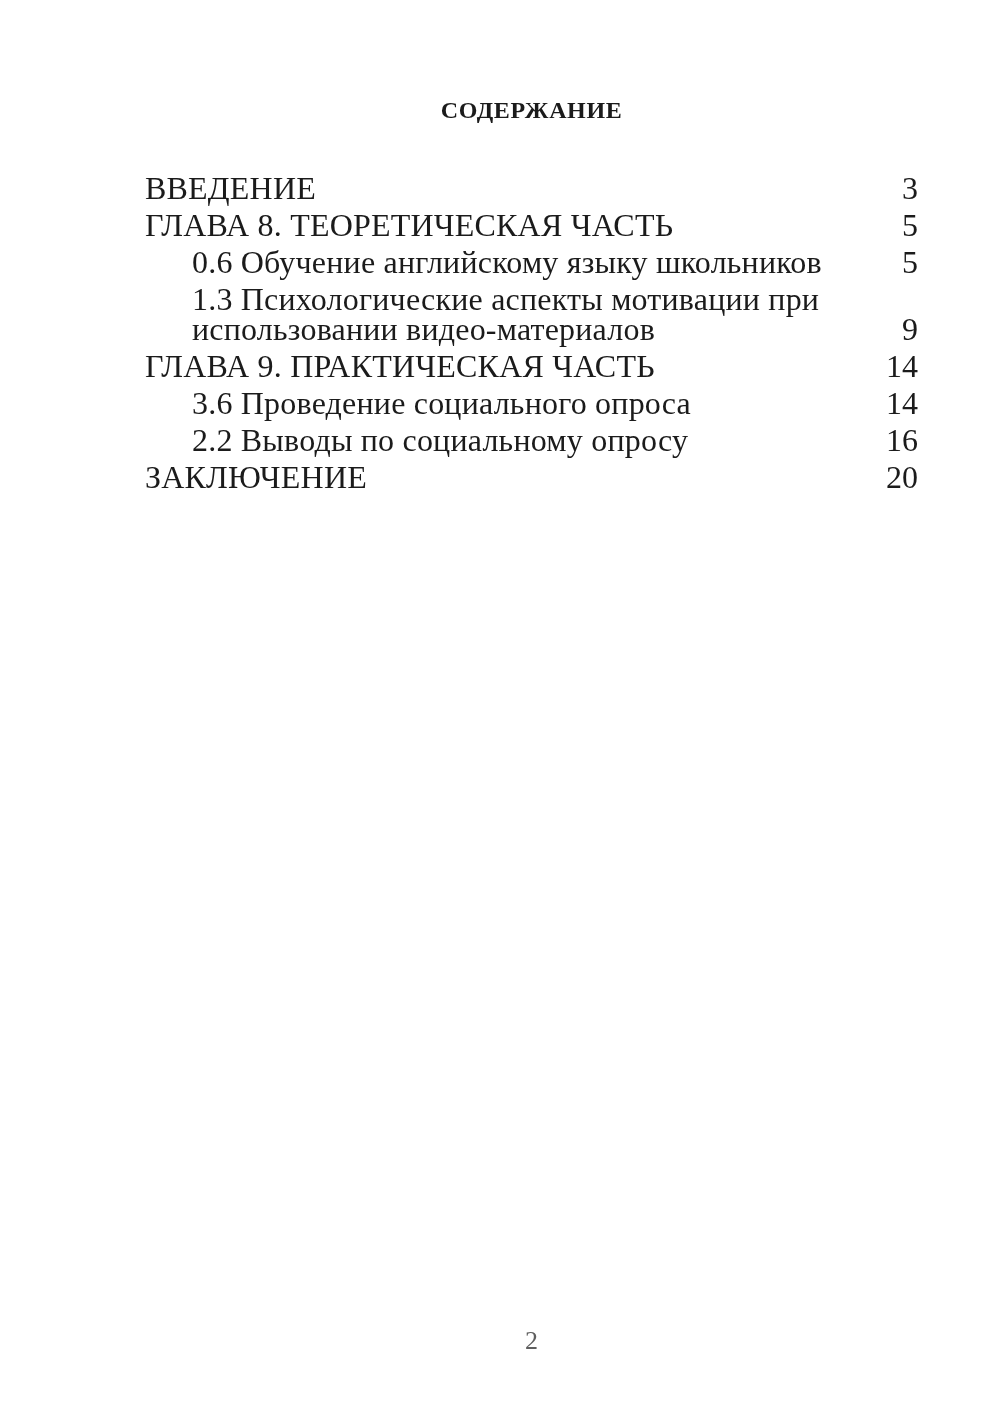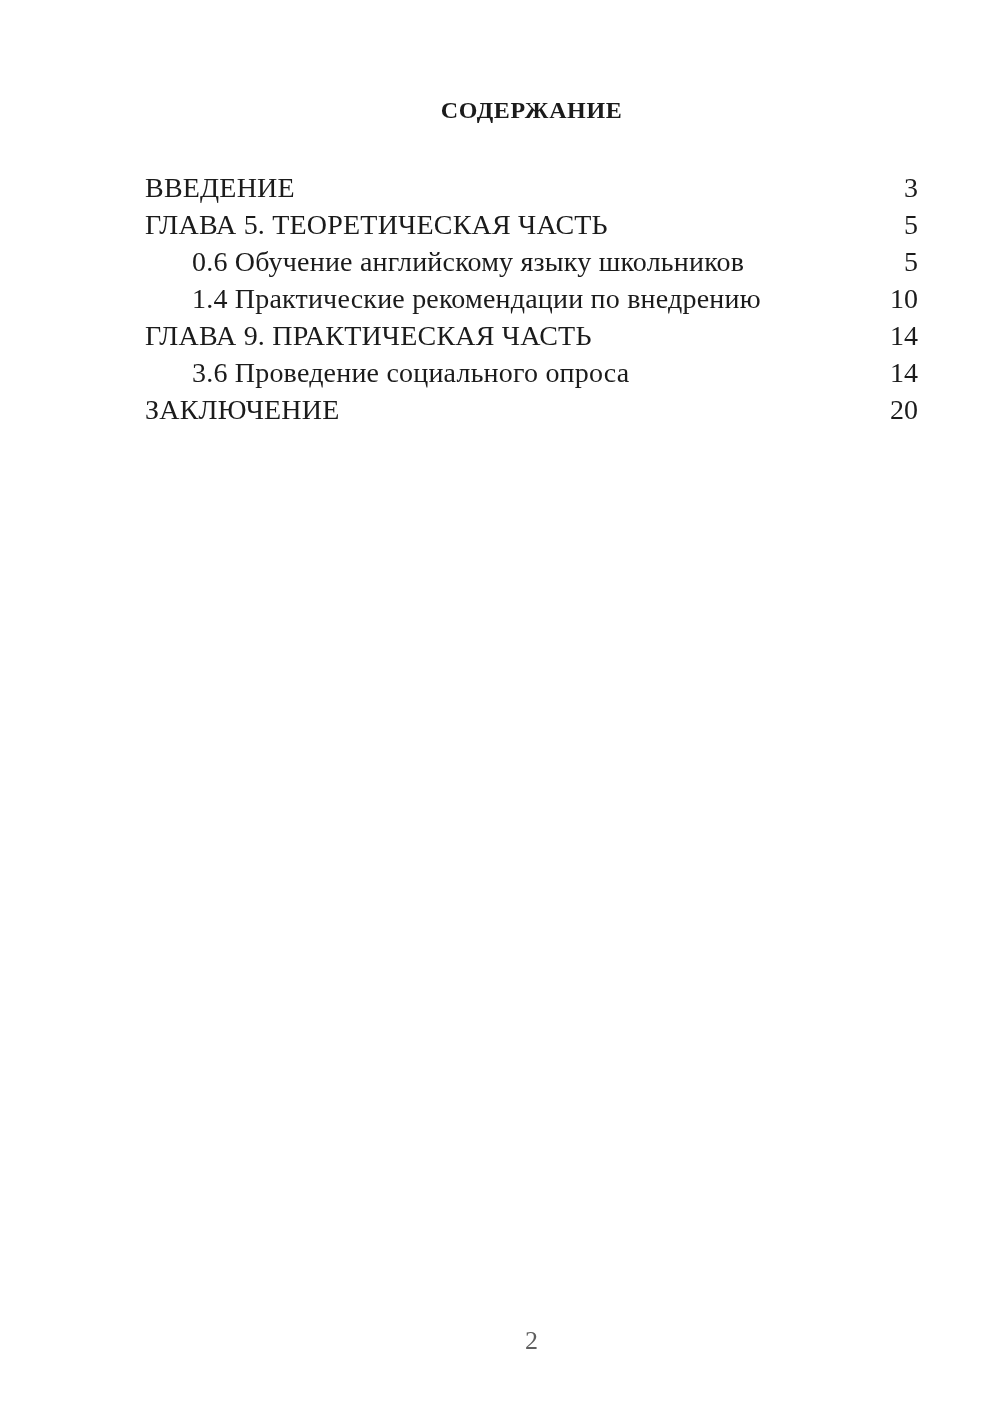--- a/index.html
+++ b/index.html
@@ -32,21 +32,21 @@
     font-weight: bold;
     font-size: 24px;
     line-height: 30px;
     letter-spacing: 0.6px;
     margin-bottom: 48px;
   }
   .row {
     display: flex;
     align-items: flex-end;
     margin-bottom: 7px;
-    font-size: 28px;
+    font-size: 32px;
   }
   .row .txt {
     flex: 1 1 auto;
     line-height: 30px;
     letter-spacing: 0.2px;
   }
   .row .txt .ln {
     display: block;
   }
   .row .num {
@@ -78,55 +78,62 @@
 
     <div class="row lvl0">
       <div class="txt">
         <span class="ln">ВВЕДЕНИЕ</span>
       </div>
       <div class="num">3</div>
     </div>
 
     <div class="row lvl0">
       <div class="txt">
-        <span class="ln">ГЛАВА 5. ТЕОРЕТИЧЕСКАЯ ЧАСТЬ</span>
+        <span class="ln">ГЛАВА 8. ТЕОРЕТИЧЕСКАЯ ЧАСТЬ</span>
       </div>
       <div class="num">5</div>
     </div>
 
     <div class="row lvl1">
       <div class="txt">
         <span class="ln">0.6 Обучение английскому языку школьников</span>
       </div>
       <div class="num">5</div>
     </div>
 
 
-
     <div class="row lvl1">
       <div class="txt">
-        <span class="ln">1.4 Практические рекомендации по внедрению</span>
+        <span class="ln">1.3 Психологические аспекты мотивации при</span>
+        <span class="ln">использовании видео-материалов</span>
       </div>
-      <div class="num">10</div>
+      <div class="num">9</div>
     </div>
+
 
     <div class="row lvl0">
       <div class="txt">
         <span class="ln">ГЛАВА 9. ПРАКТИЧЕСКАЯ ЧАСТЬ</span>
       </div>
       <div class="num">14</div>
     </div>
 
     <div class="row lvl1">
       <div class="txt">
         <span class="ln">3.6 Проведение социального опроса</span>
       </div>
       <div class="num">14</div>
     </div>
 
+    <div class="row lvl1">
+      <div class="txt">
+        <span class="ln">2.2 Выводы по социальному опросу</span>
+      </div>
+      <div class="num">16</div>
+    </div>
 
     <div class="row lvl0">
       <div class="txt">
         <span class="ln">ЗАКЛЮЧЕНИЕ</span>
       </div>
       <div class="num">20</div>
     </div>
 
 
   </div>

